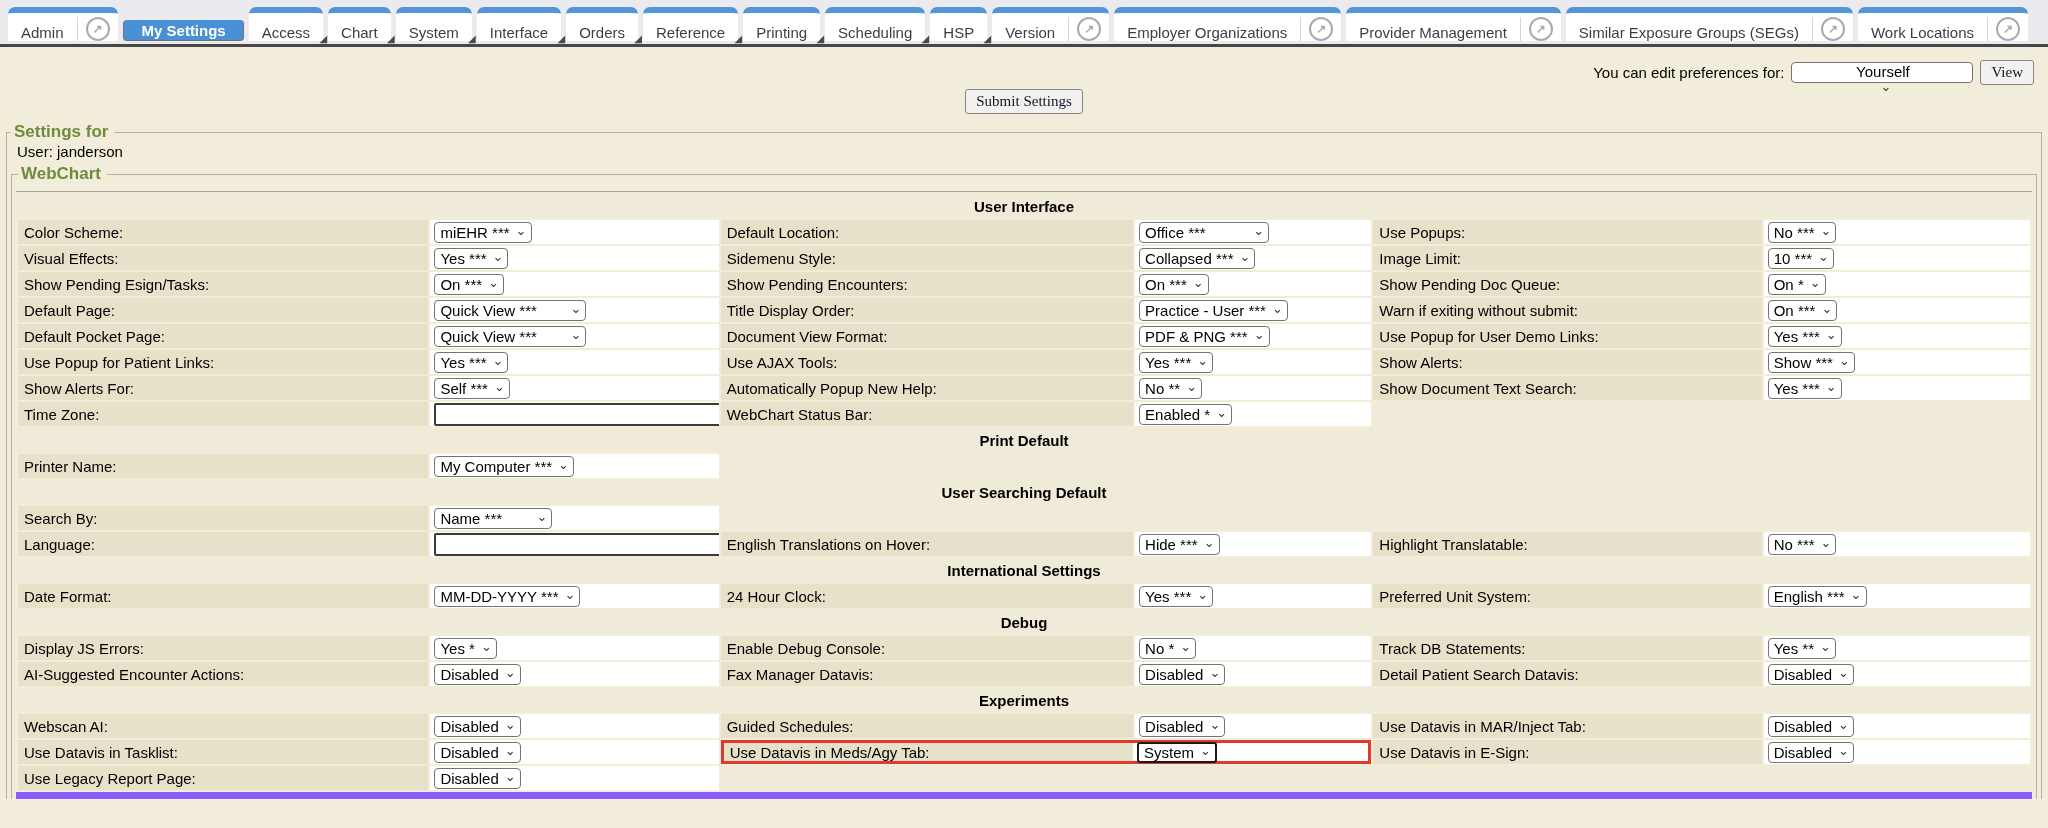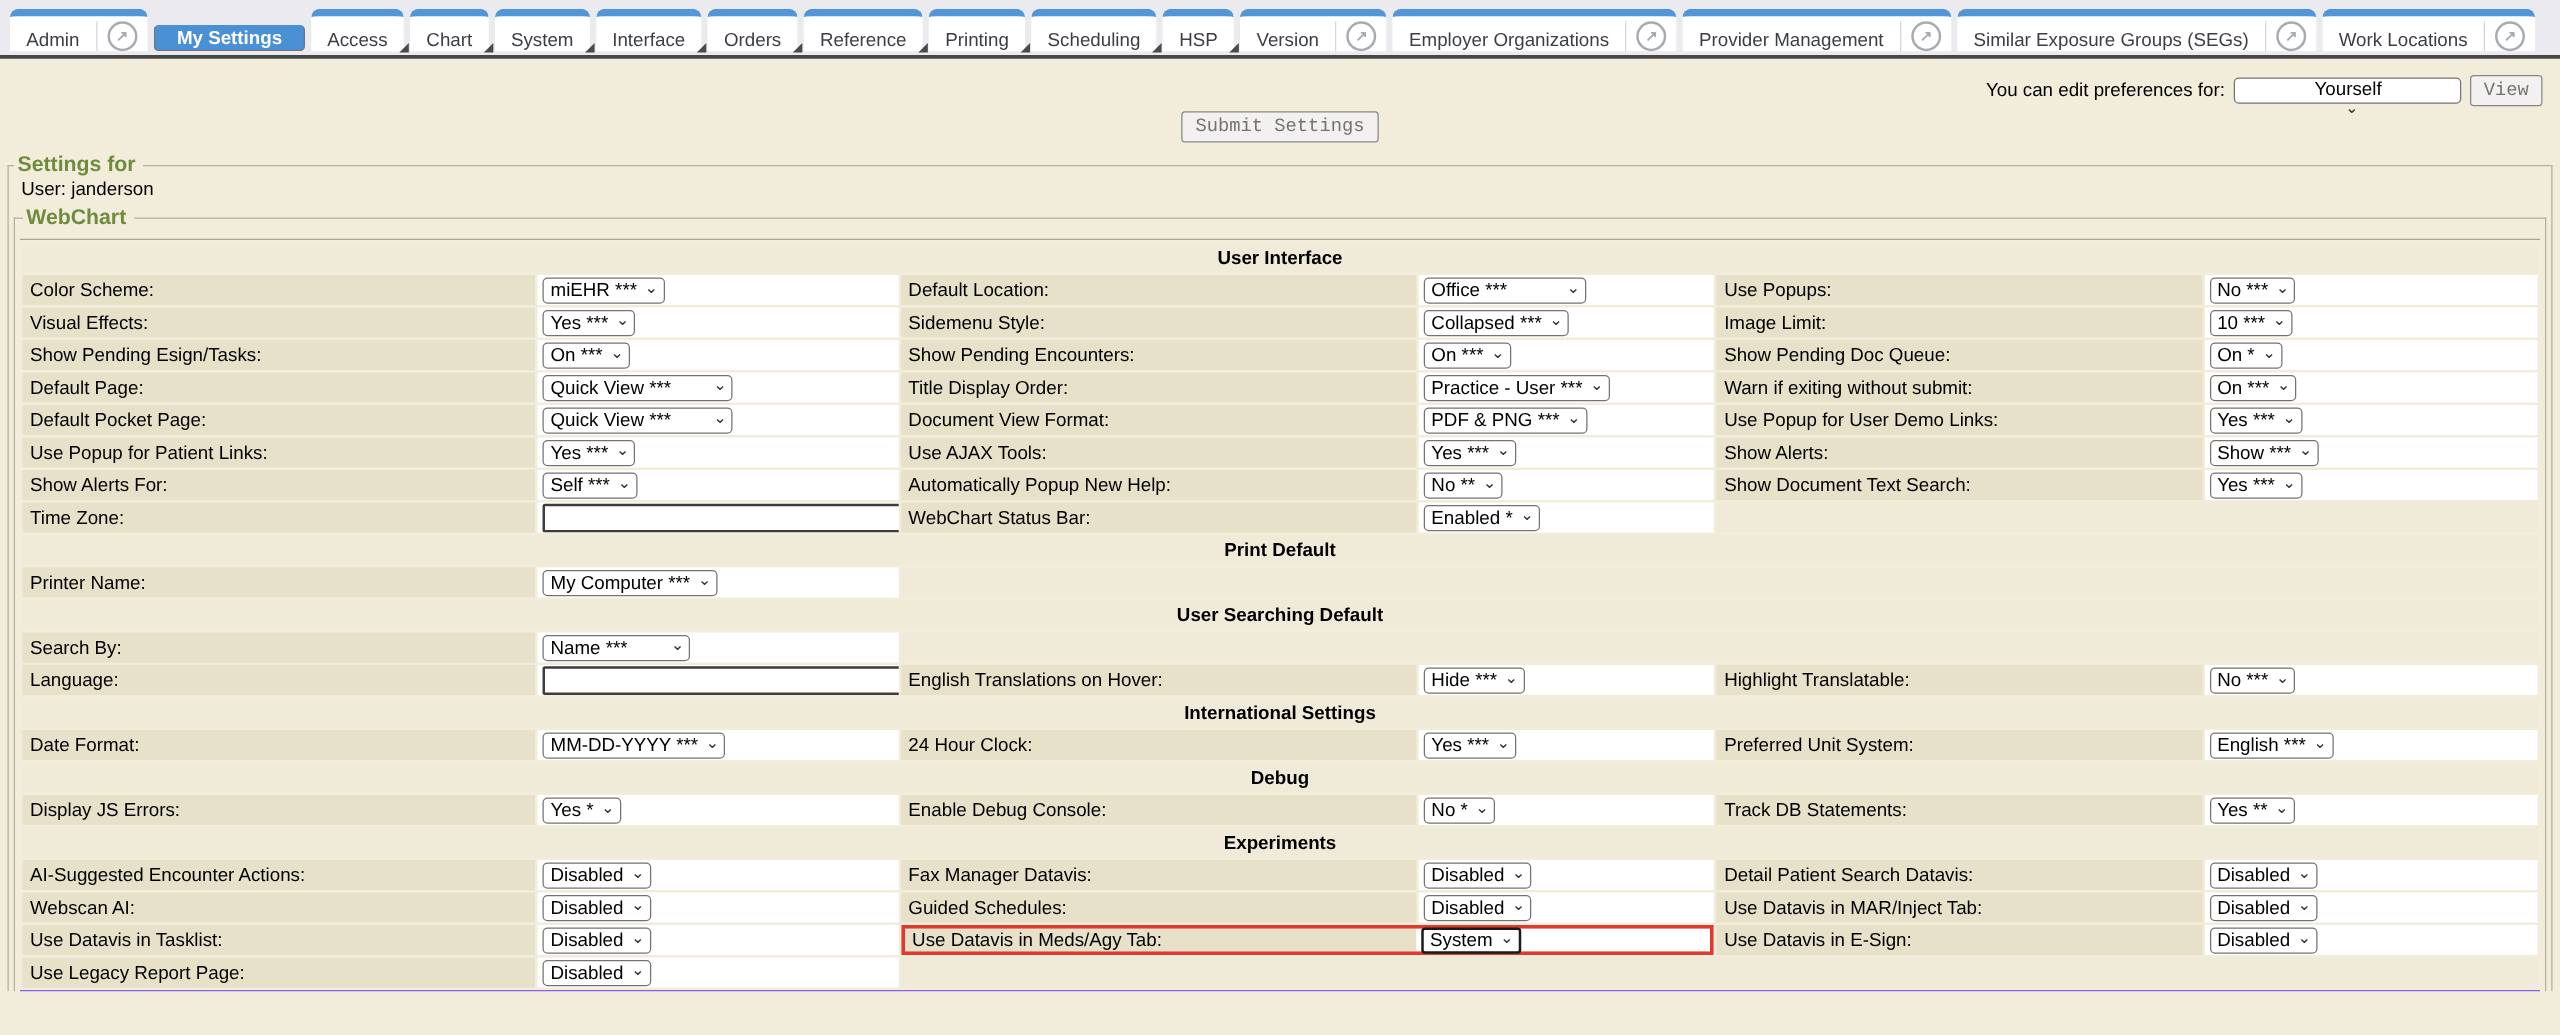--- a/index.html
+++ b/index.html
@@ -37,40 +37,40 @@
   .ext-icon::before { content:"↗"; }
   .dark-rule { height:3px; background:#474747; }
 
   
   .pref-row {
     display:flex; justify-content:flex-end; align-items:center; gap:7px;
     margin:12px 14px 0 0; height:26px;
   }
   .submit-row { text-align:center; margin:4px 0 8px 0; }
   .btn {
-    font-family:Liberation Mono, monospace; font-size:15px; color:#737373;
+    font-family:Liberation Serif, serif; font-size:15px; color:#0f172a;
     background:#f2f1ef; border:1px solid #868686; border-radius:3px;
     padding:3px 10px; cursor:pointer;
   }
 
   
   fieldset { min-inline-size:0; }
   .fs-outer { border:1px solid #b2b0a2; border-bottom:0; margin:0 6px; padding:0 2px; }
   .fs-inner { border:1px solid #b2b0a2; border-bottom:0; margin:3px 2px 0 2px; padding:7px 4px 0 4px; }
   legend {
     font-size:17px; font-weight:bold; color:#6e8b3e;
     padding:0 6px 0 3px; margin-left:2px;
   }
   .user-line { padding:1px 0 1px 8px; }
 
   
   .settings-table {
     width:100%; table-layout:fixed;
     border-collapse:separate; border-spacing:2px;
-    border-top:1px solid #a8a699; border-bottom:1px solid #8b5cf6;
+    border-top:1px solid #a8a699; border-bottom:7px solid #8b5cf6;
   }
   .settings-table td {
     height:24px; font-size:15px; padding:0 6px;
     overflow:hidden; white-space:nowrap; vertical-align:middle;
   }
   td.shead { background:#f0ebd8; font-weight:bold; text-align:center; }
   td.lbl   { background:#e7e1ca; }
   td.val   { background:#fff; padding:0 4px; }
   td.fill  { background:#f0ebd8; }
   td.hl-td { padding:0; background:transparent; }
@@ -402,38 +402,38 @@
                 <span class="sel-text">No *</span>
                 <span class="chev"></span>
               </span></td>
             <td class="lbl">Track DB Statements:</td>
             <td class="val"><span class="sel">
                 <span class="sel-text">Yes **</span>
                 <span class="chev"></span>
               </span></td>
           </tr>
           <tr>
+            <td class="lbl">AI-Suggested Encounter Actions:</td>
+            <td class="val"><span class="sel">
+                <span class="sel-text">Disabled</span>
+                <span class="chev"></span>
+              </span></td>
+            <td class="lbl">Fax Manager Datavis:</td>
+            <td class="val"><span class="sel">
+                <span class="sel-text">Disabled</span>
+                <span class="chev"></span>
+              </span></td>
+            <td class="lbl">Detail Patient Search Datavis:</td>
+            <td class="val"><span class="sel">
+                <span class="sel-text">Disabled</span>
+                <span class="chev"></span>
+              </span></td>
+          </tr>
+          <tr>
             <td colspan="6" class="shead">Experiments</td>
-          </tr>
-          <tr>
-            <td class="lbl">AI-Suggested Encounter Actions:</td>
-            <td class="val"><span class="sel">
-                <span class="sel-text">Disabled</span>
-                <span class="chev"></span>
-              </span></td>
-            <td class="lbl">Fax Manager Datavis:</td>
-            <td class="val"><span class="sel">
-                <span class="sel-text">Disabled</span>
-                <span class="chev"></span>
-              </span></td>
-            <td class="lbl">Detail Patient Search Datavis:</td>
-            <td class="val"><span class="sel">
-                <span class="sel-text">Disabled</span>
-                <span class="chev"></span>
-              </span></td>
           </tr>
           <tr>
             <td class="lbl">Webscan AI:</td>
             <td class="val"><span class="sel">
                 <span class="sel-text">Disabled</span>
                 <span class="chev"></span>
               </span></td>
             <td class="lbl">Guided Schedules:</td>
             <td class="val"><span class="sel">
                 <span class="sel-text">Disabled</span>

